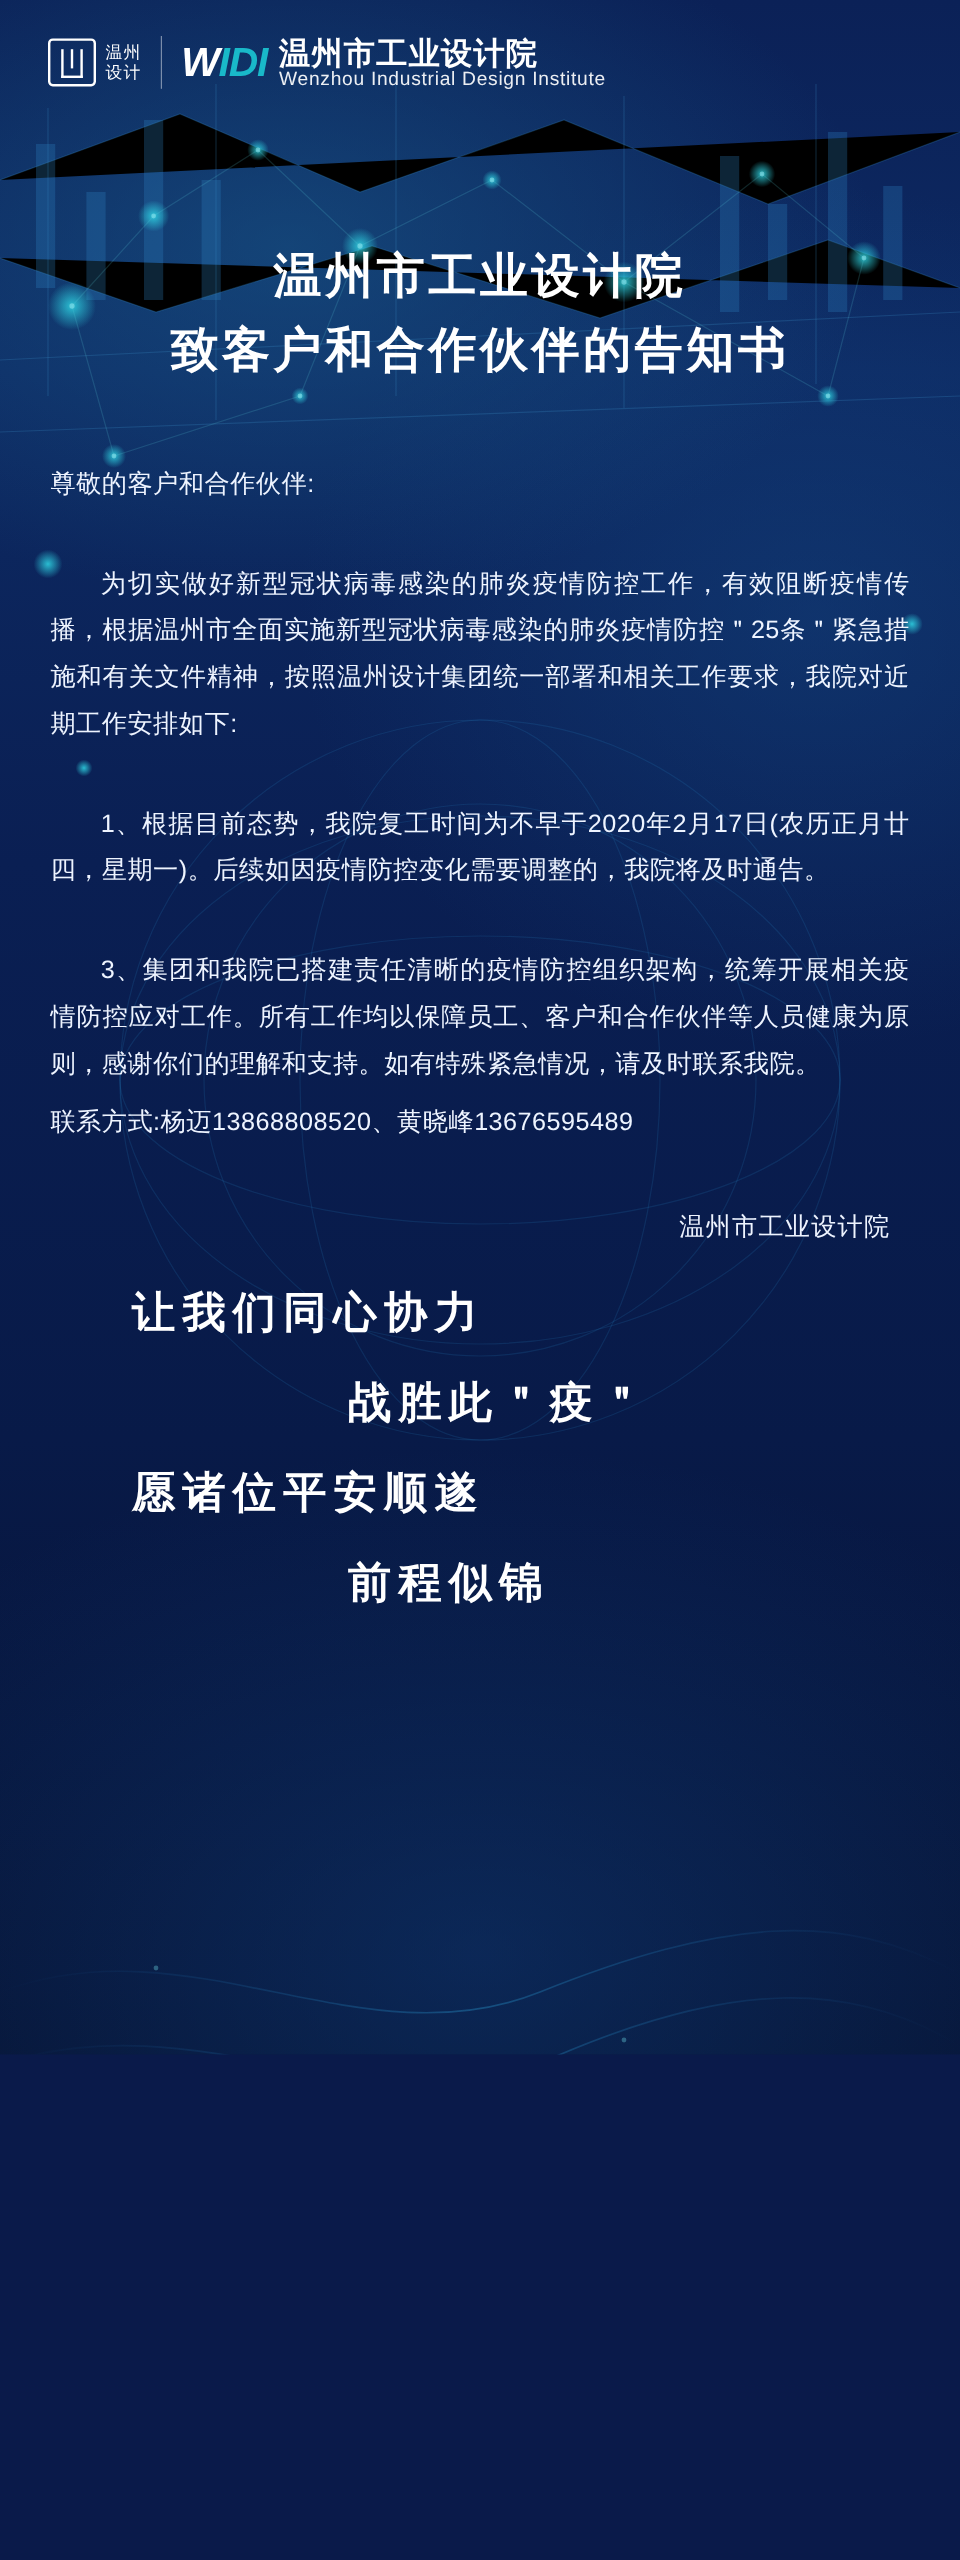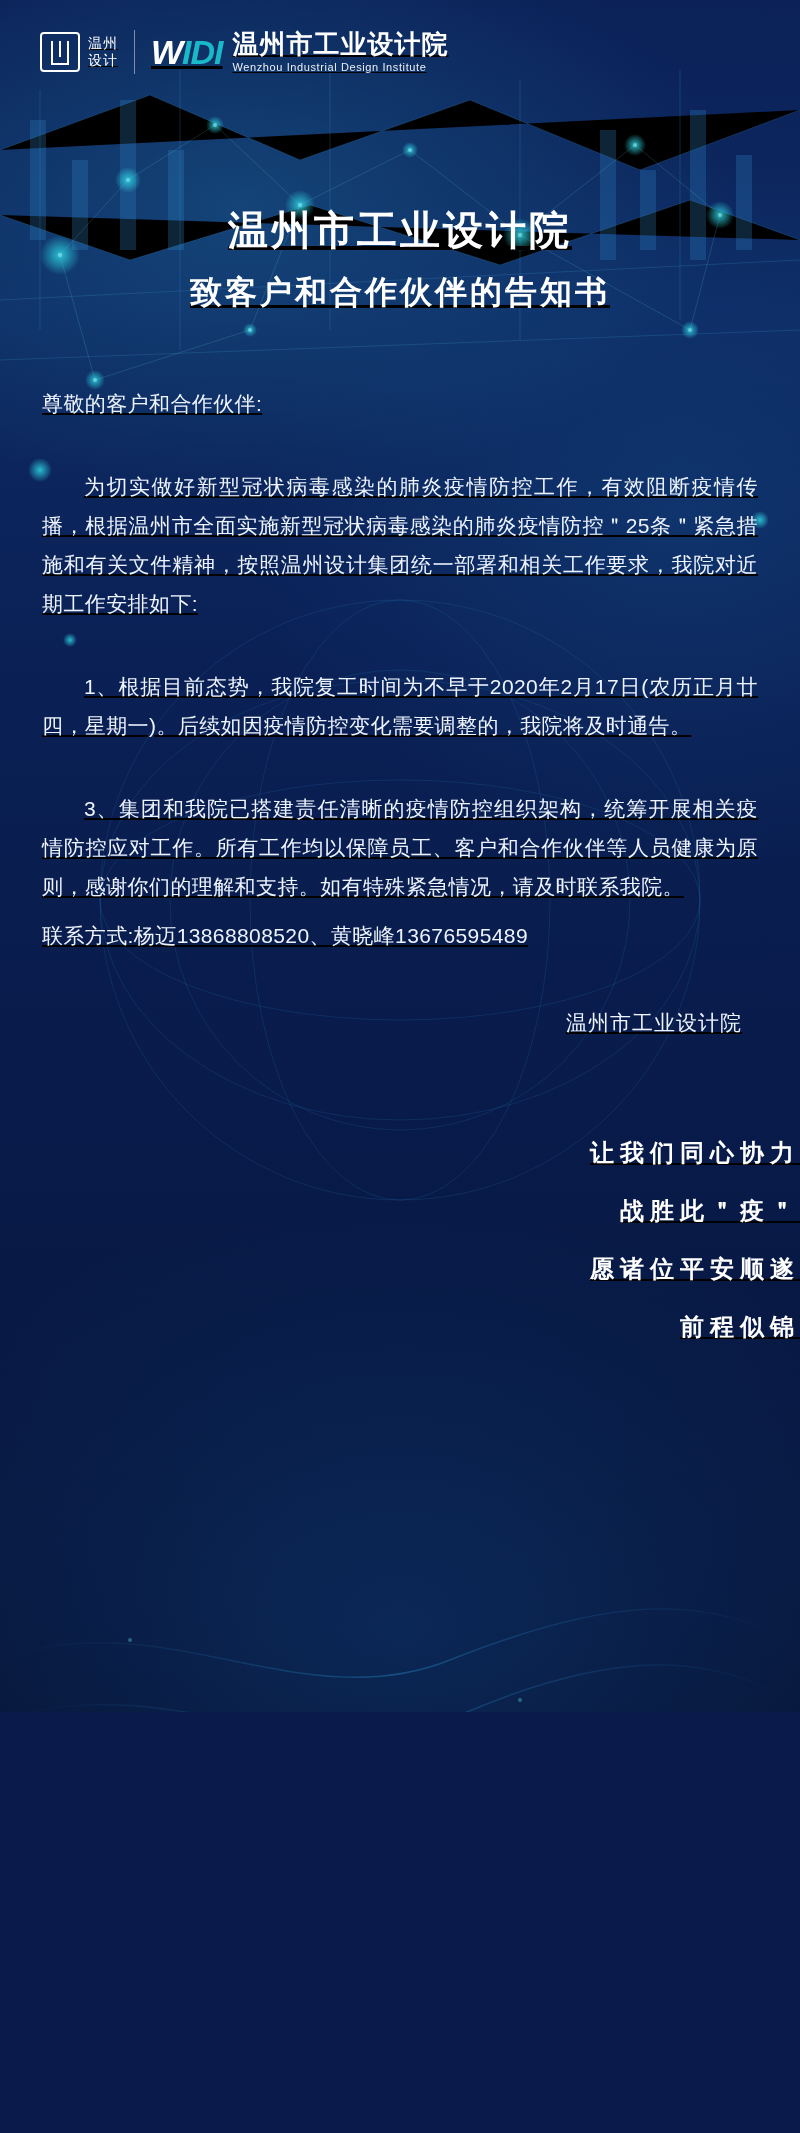--- a/index.html
+++ b/index.html
@@ -16,21 +16,20 @@
   .poster {
     position: relative;
     width: 800px;
     height: 1712px;
     background:
       radial-gradient(ellipse 700px 420px at 30% 12%, rgba(26,92,140,0.55) 0%, rgba(10,26,74,0) 70%),
       radial-gradient(ellipse 600px 500px at 85% 30%, rgba(20,70,130,0.45) 0%, rgba(10,26,74,0) 72%),
       radial-gradient(ellipse 900px 600px at 50% 95%, rgba(16,60,120,0.5) 0%, rgba(8,20,60,0) 70%),
       linear-gradient(180deg, #0b2157 0%, #0d2a63 18%, #0a1f53 42%, #081a48 70%, #061232 100%);
     overflow: hidden;
-    text-decoration: underline;
   }
   
   .bg-net {
     position: absolute;
     inset: 0;
     pointer-events: none;
   }
   .bg-net svg { display: block; width: 800px; height: 2133px; }
 
   
@@ -96,21 +95,21 @@
   .inst-block { margin-left: 10px; }
   .inst-cn {
     color: #ffffff;
     font-size: 26px;
     font-weight: bold;
     letter-spacing: 1px;
     line-height: 30px;
   }
   .inst-en {
     color: #ffffff;
-    font-size: 11px;
+    font-size: 16px;
     letter-spacing: 0.6px;
     line-height: 16px;
     opacity: 0.92;
   }
 
   
   .title-wrap {
     position: relative;
     margin-top: 130px;
     text-align: center;
@@ -118,21 +117,21 @@
   }
   .title-line1 {
     font-family: "DejaVu Serif", "Liberation Serif", serif;
     font-size: 40px;
     font-weight: bold;
     letter-spacing: 3px;
     line-height: 60px;
   }
   .title-line2 {
     font-family: "DejaVu Serif", "Liberation Serif", serif;
-    font-size: 32px;
+    font-size: 40px;
     font-weight: bold;
     letter-spacing: 3px;
     line-height: 64px;
   }
 
   
   .body-wrap {
     position: relative;
     margin: 60px 42px 0 42px;
     color: #eef4ff;
@@ -159,27 +158,26 @@
     text-align: right;
     color: #eef4ff;
     font-size: 21px;
     line-height: 36px;
     letter-spacing: 1px;
   }
 
   
   .slogan {
     position: relative;
-    margin-top: 96px;
+    margin-top: 29px;
     color: #ffffff;
     font-family: "DejaVu Serif", "Liberation Serif", serif;
-    font-size: 24px;
+    font-size: 36px;
     letter-spacing: 6px;
     font-weight: bold;
-    text-align: right;
   }
   .slogan div { white-space: nowrap; }
   .sl1 { margin-left: 110px; }
   .sl2 { margin-left: 290px; margin-top: 26px; }
   .sl3 { margin-left: 110px; margin-top: 26px; }
   .sl4 { margin-left: 290px; margin-top: 26px; }
 </style>
 </head>
 <body>
 

